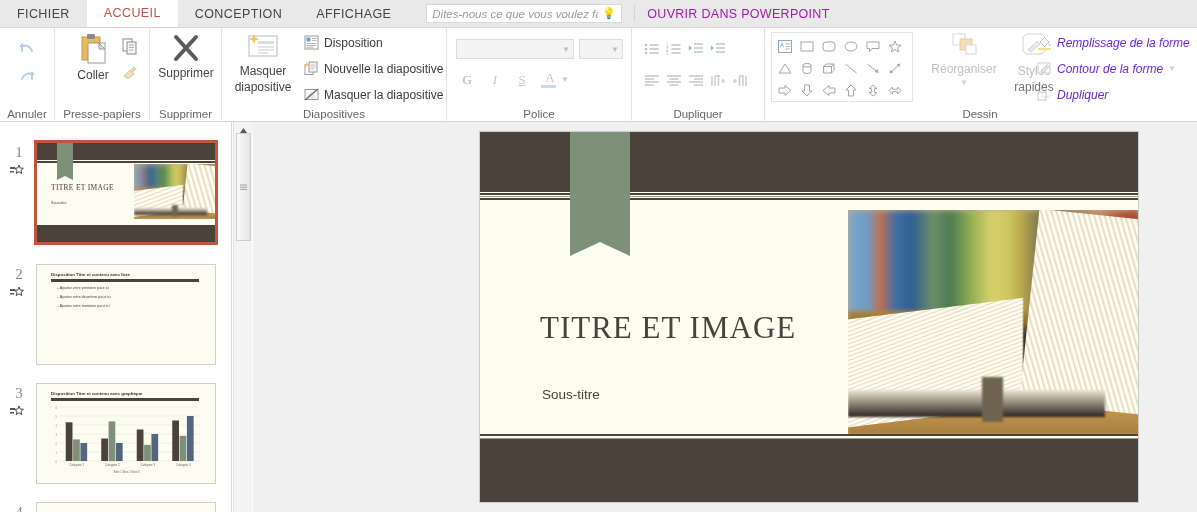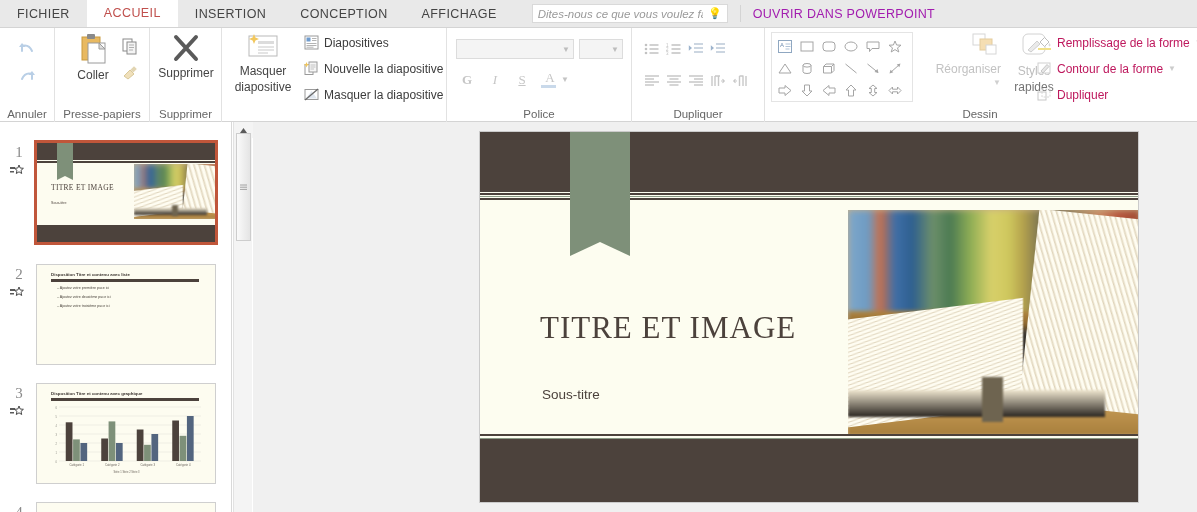--- a/index.html
+++ b/index.html
@@ -59,21 +59,21 @@
 
   .bigbtn {
     position:absolute; display:flex; flex-direction:column;
     align-items:center; justify-content:flex-start;
     width:64px; top:4px; cursor:default;
   }
   .bigbtn .lbl { font-size:12px; color:#444; text-align:center; line-height:13px; margin-top:3px;}
 
   .smallrow { position:absolute; display:flex; align-items:center; gap:5px; cursor:default; }
   .smallrow .lbl { font-size:12px; color:#3c3c3c; white-space:nowrap; }
-  .smallrow.dim .lbl { color:#be185d; }
+  .smallrow.dim .lbl { color:#6d28d9;font-style:italic; }
 
   .iconbox { display:flex; align-items:center; justify-content:center; }
 
   
   .arrowbtn { position:absolute; width:26px; height:24px; display:flex; align-items:center; justify-content:center; }
 
   
   .combo {
     position:absolute; background:#f4f4f4; border:1px solid #dcdcdc;
     display:flex; align-items:center; justify-content:flex-end; padding-right:3px;
@@ -213,21 +213,20 @@
   .starico { width:18px; height:14px; }
 </style>
 </head>
 <body>
 
 <div id="app">
 
   <div class="tabbar">
     <div class="tab">FICHIER</div>
     <div class="tab active">ACCUEIL</div>
-    <div class="tab">INSERTION</div>
     <div class="tab">CONCEPTION</div>
     <div class="tab">AFFICHAGE</div>
 
     <div class="tell-me">
       <span class="tell-me-text">Dites-nous ce que vous voulez fa...</span>
       <span class="bulb">💡</span>
     </div>
     <div class="divider-v"></div>
     <div class="open-pp">OUVRIR DANS POWERPOINT</div>
   </div>
@@ -306,21 +305,21 @@
         </div>
 
         <div class="smallrow" style="left:82px; top:7px;">
           <span class="iconbox">
             <svg width="15" height="15" viewBox="0 0 15 15">
               <rect x="1" y="1" width="13" height="13" fill="#fff" stroke="#9a9a9a"></rect>
               <rect x="2.5" y="2.5" width="4" height="4" fill="#6f9bcd"></rect>
               <path d="M8 3.5 h4.5 M8 5.5 h4.5 M2.5 8.5 h10 M2.5 10.5 h10 M2.5 12.2 h7" stroke="#b4b4b4" stroke-width="1"></path>
             </svg>
           </span>
-          <span class="lbl">Diapositives</span>
+          <span class="lbl">Disposition</span>
         </div>
 
         <div class="smallrow" style="left:82px; top:33px;">
           <span class="iconbox">
             <svg width="15" height="15" viewBox="0 0 15 15">
               <rect x="1" y="3.5" width="8" height="10" fill="#fff" stroke="#9a9a9a"></rect>
               <rect x="5" y="1" width="8" height="10" fill="#f6f6f6" stroke="#9a9a9a"></rect>
               <path d="M6.5 4 h5 M6.5 6 h5 M6.5 8 h3.5" stroke="#bcbcbc" stroke-width=".9"></path>
               <path d="M2.5 1 l.8 2 2 .8 -2 .8 -.8 2 -.8 -2 -2 -.8 2 -.8 Z" fill="#f2c75c"></path>
             </svg>
@@ -332,20 +331,21 @@
           <span class="iconbox">
             <svg width="15" height="15" viewBox="0 0 15 15">
               <rect x="1" y="2.5" width="13" height="10" fill="#fff" stroke="#9a9a9a"></rect>
               <path d="M2 11.5 L7.5 4 L13 11.5 Z" fill="#dfe6ef"></path>
               <path d="M1 13 L14 2" stroke="#6a6a6a" stroke-width="1.3"></path>
             </svg>
           </span>
           <span class="lbl">Masquer la diapositive</span>
         </div>
       </div>
+      <div class="group-label">Diapositives</div>
     </div>
 
     <div class="group" style="left:447px; width:185px;">
       <div class="grp-inner">
         <div class="combo" style="left:9px; top:11px; width:118px; height:20px;">
           <span style="flex:1; font-size:11px; color:#6a6a6a; padding-left:4px;"></span>
           <span class="car">▼</span>
         </div>
         <div class="combo" style="left:132px; top:11px; width:44px; height:20px;">
           <span style="flex:1; font-size:11px; color:#6a6a6a; padding-left:4px;"></span>
@@ -530,21 +530,21 @@
               </svg>
             </span>
             <span class="ico">
               <svg width="14" height="13" viewBox="0 0 14 13">
                 <path d="M1 6.5 L4.5 3 v2.2 h5 V3 L13 6.5 L9.5 10 V7.8 h-5 V10 Z" fill="none" stroke="#a5a5a5"></path>
               </svg>
             </span>
           </div>
         </div>
 
-        <div class="bigbtn" style="left:162px; width:74px;align-items:flex-end;">
+        <div class="bigbtn" style="left:162px; width:74px;">
           <svg width="34" height="28" viewBox="0 0 34 28">
             <rect x="6" y="2" width="12" height="11" fill="#fff" stroke="#d6d6d6"></rect>
             <rect x="13" y="7" width="12" height="11" fill="#f5deb3" stroke="#e3cc9d"></rect>
             <rect x="19" y="13" width="10" height="9" fill="#fff" stroke="#d6d6d6"></rect>
           </svg>
           <span class="lbl" style="color:#c2c2c2;">Réorganiser</span>
           <span style="font-size:8px; color:#d0d0d0; margin-top:2px;">▼</span>
         </div>
 
         <div class="bigbtn" style="left:240px; width:58px;">

